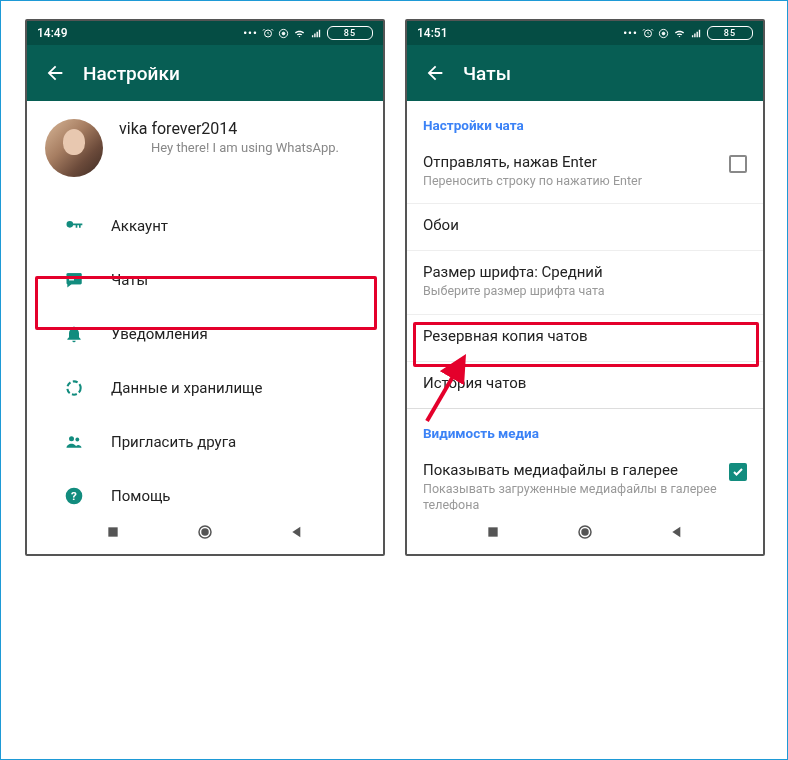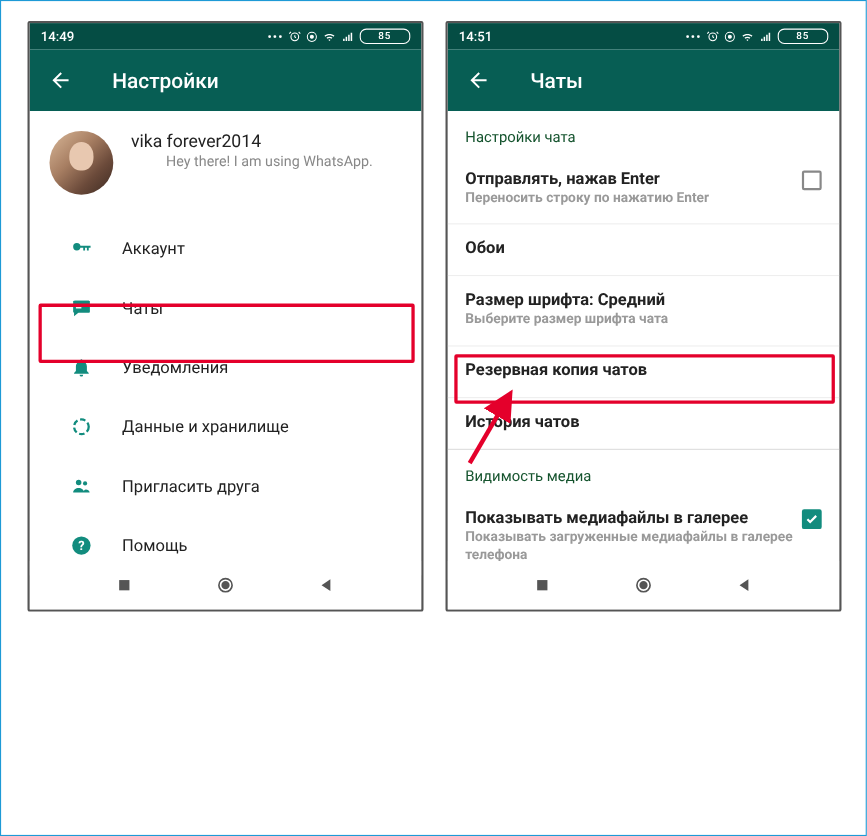--- a/index.html
+++ b/index.html
@@ -51,21 +51,21 @@
     line-height: 12px;
   }
 
   .appbar {
     height: 56px;
     background: #075e54;
     color: #fff;
     display: flex;
     align-items: center;
     padding: 0 8px;
-    gap: 27px;
+    gap: 8px;
   }
   .appbar .title {
     font-size: 19px;
     font-weight: 500;
   }
   .back-btn {
     width: 40px; height: 40px;
     display: flex; align-items: center; justify-content: center;
     cursor: pointer;
   }
@@ -114,32 +114,31 @@
   .highlight-box {
     position: absolute;
     border: 3px solid #e4002b;
     border-radius: 2px;
     pointer-events: none;
   }
 
   .section-header {
     padding: 16px 16px 8px 16px;
     font-size: 13.5px;
-    color: #14532d;
-    font-weight: 400;
+    color: #3b82f6;
+    font-weight: 700;
   }
   .setting-row {
     padding: 12px 16px 14px 16px;
     border-bottom: 1px solid #eee;
     display: flex;
     align-items: flex-start;
     justify-content: space-between;
     cursor: pointer;
     gap: 4px;
-    font-weight: bold;
   }
   .setting-row.no-border { border-bottom: none; }
   .setting-row.thick-border { border-bottom: 1px solid #ddd; }
   .setting-texts .primary { font-size: 15px; color: #222; margin-bottom: 2px; }
   .setting-texts .secondary { font-size: 12.5px; color: #999; line-height: 1.3; }
   .checkbox {
     width: 18px; height: 18px;
     border: 2px solid #888;
     border-radius: 2px;
     flex-shrink: 0;

